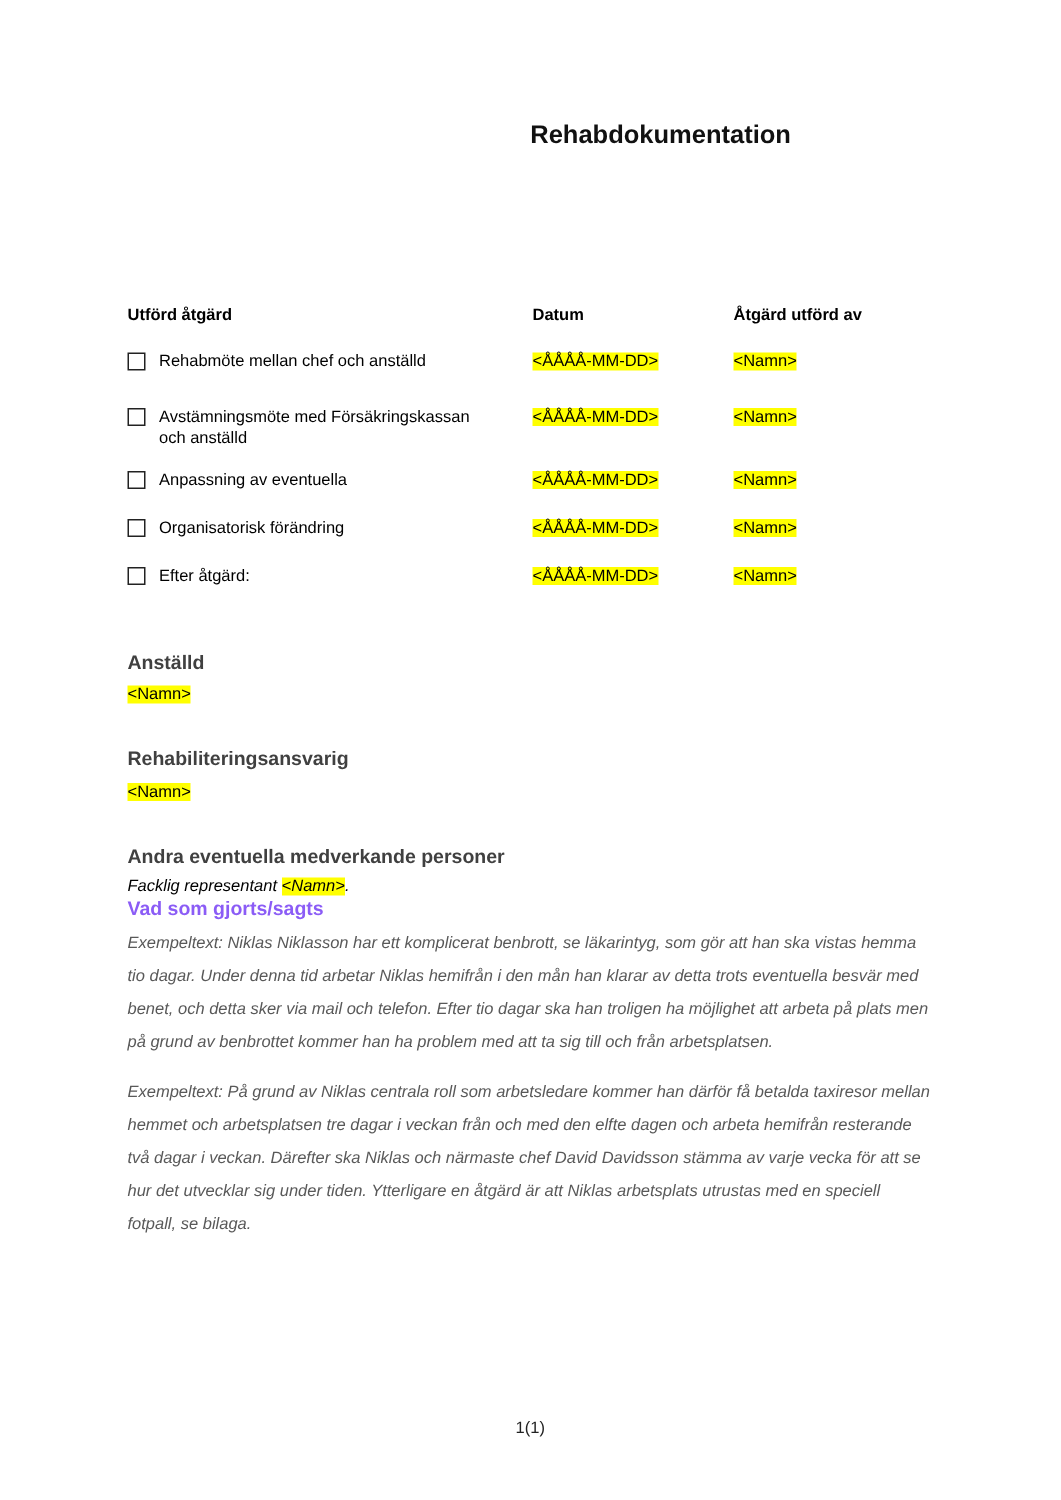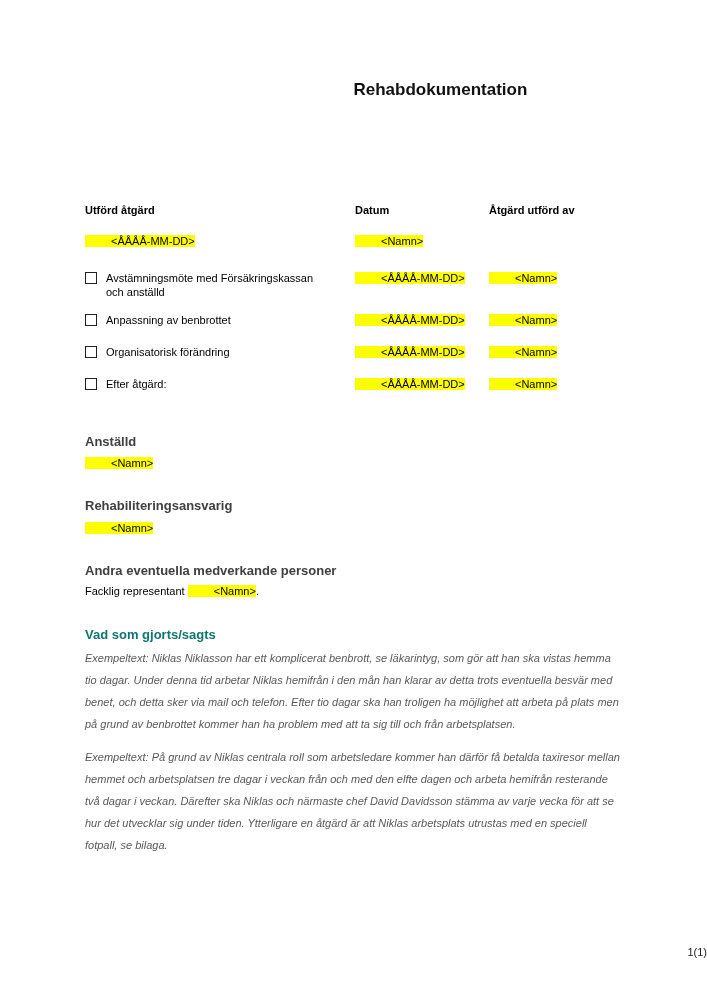--- a/index.html
+++ b/index.html
@@ -29,76 +29,80 @@
   .row-1{margin-bottom:23px;}
   .row-2{margin-bottom:14px;margin-top:16px;}
   .row-3,.row-4{margin-bottom:18px;}
   .row-5{margin-bottom:43px;}
   .action-cell{display:flex;gap:9px;align-items:flex-start;}
   .checkbox{
     flex:0 0 auto;width:10px;height:10px;margin-top:1px;
     border:1px solid #222;background:#fff;display:inline-block;
   }
   .action-label{padding-right:28px;}
-  .hl{background:#ffff00;color:#000;padding-left:26px;}
+  .hl{background:#ffff00;color:#000;}
   .sec-heading{font-size:13px;line-height:16px;font-weight:bold;color:#404040;margin-top:28px;}
   .h-anstalld{margin-bottom:6px;}
   .v-anstalld{margin-bottom:28px;}
   .h-rehab{margin-bottom:7px;}
   .v-rehab{margin-bottom:26px;}
   .h-andra{margin-bottom:5px;}
-  .v-andra{margin-bottom:29px;}
-  .muted-heading{font-size:13px;line-height:16px;font-weight:bold;color:#0f766e;margin-bottom:4px;}
+  .v-andra{font-style:italic;}
+  .muted-heading{font-size:13px;line-height:16px;font-weight:bold;color:#8b5cf6;margin-bottom:4px;}
   .example{
     font-style:italic;color:#595959;
     font-size:11px;line-height:22px;
     margin:0 0 11px 0;
   }
   .example.p2{margin-bottom:12px;}
   .example.note{margin-bottom:0;}
   .footer{
     position:absolute;left:0;right:0;top:946px;
-    text-align:right;font-size:11px;color:#222;
+    text-align:center;font-size:11px;color:#222;
   }
 </style>
 </head>
 <body>
 
 <div class="page">
 
   <div class="doc-title">
     <span>Rehabdokumentation</span>
   </div>
 
   <div class="content">
 
     <div class="grid-row tbl-head">
       <div>Utförd åtgärd</div>
       <div>Datum</div>
       <div>Åtgärd utförd av</div>
     </div>
 
     <div class="grid-row row-1">
+      <div class="action-cell">
+        <span class="checkbox"></span>
+        <span class="action-label">Rehabmöte mellan chef och anställd</span>
+      </div>
       <div><span class="hl">&lt;ÅÅÅÅ-MM-DD&gt;</span></div>
       <div><span class="hl">&lt;Namn&gt;</span></div>
     </div>
 
     <div class="grid-row row-2">
       <div class="action-cell">
         <span class="checkbox"></span>
         <span class="action-label">Avstämningsmöte med Försäkringskassan och anställd</span>
       </div>
       <div><span class="hl">&lt;ÅÅÅÅ-MM-DD&gt;</span></div>
       <div><span class="hl">&lt;Namn&gt;</span></div>
     </div>
 
     <div class="grid-row row-3">
       <div class="action-cell">
         <span class="checkbox"></span>
-        <span class="action-label">Anpassning av benbrottet</span>
+        <span class="action-label">Anpassning av eventuella</span>
       </div>
       <div><span class="hl">&lt;ÅÅÅÅ-MM-DD&gt;</span></div>
       <div><span class="hl">&lt;Namn&gt;</span></div>
     </div>
 
     <div class="grid-row row-4">
       <div class="action-cell">
         <span class="checkbox"></span>
         <span class="action-label">Organisatorisk förändring</span>
       </div>

